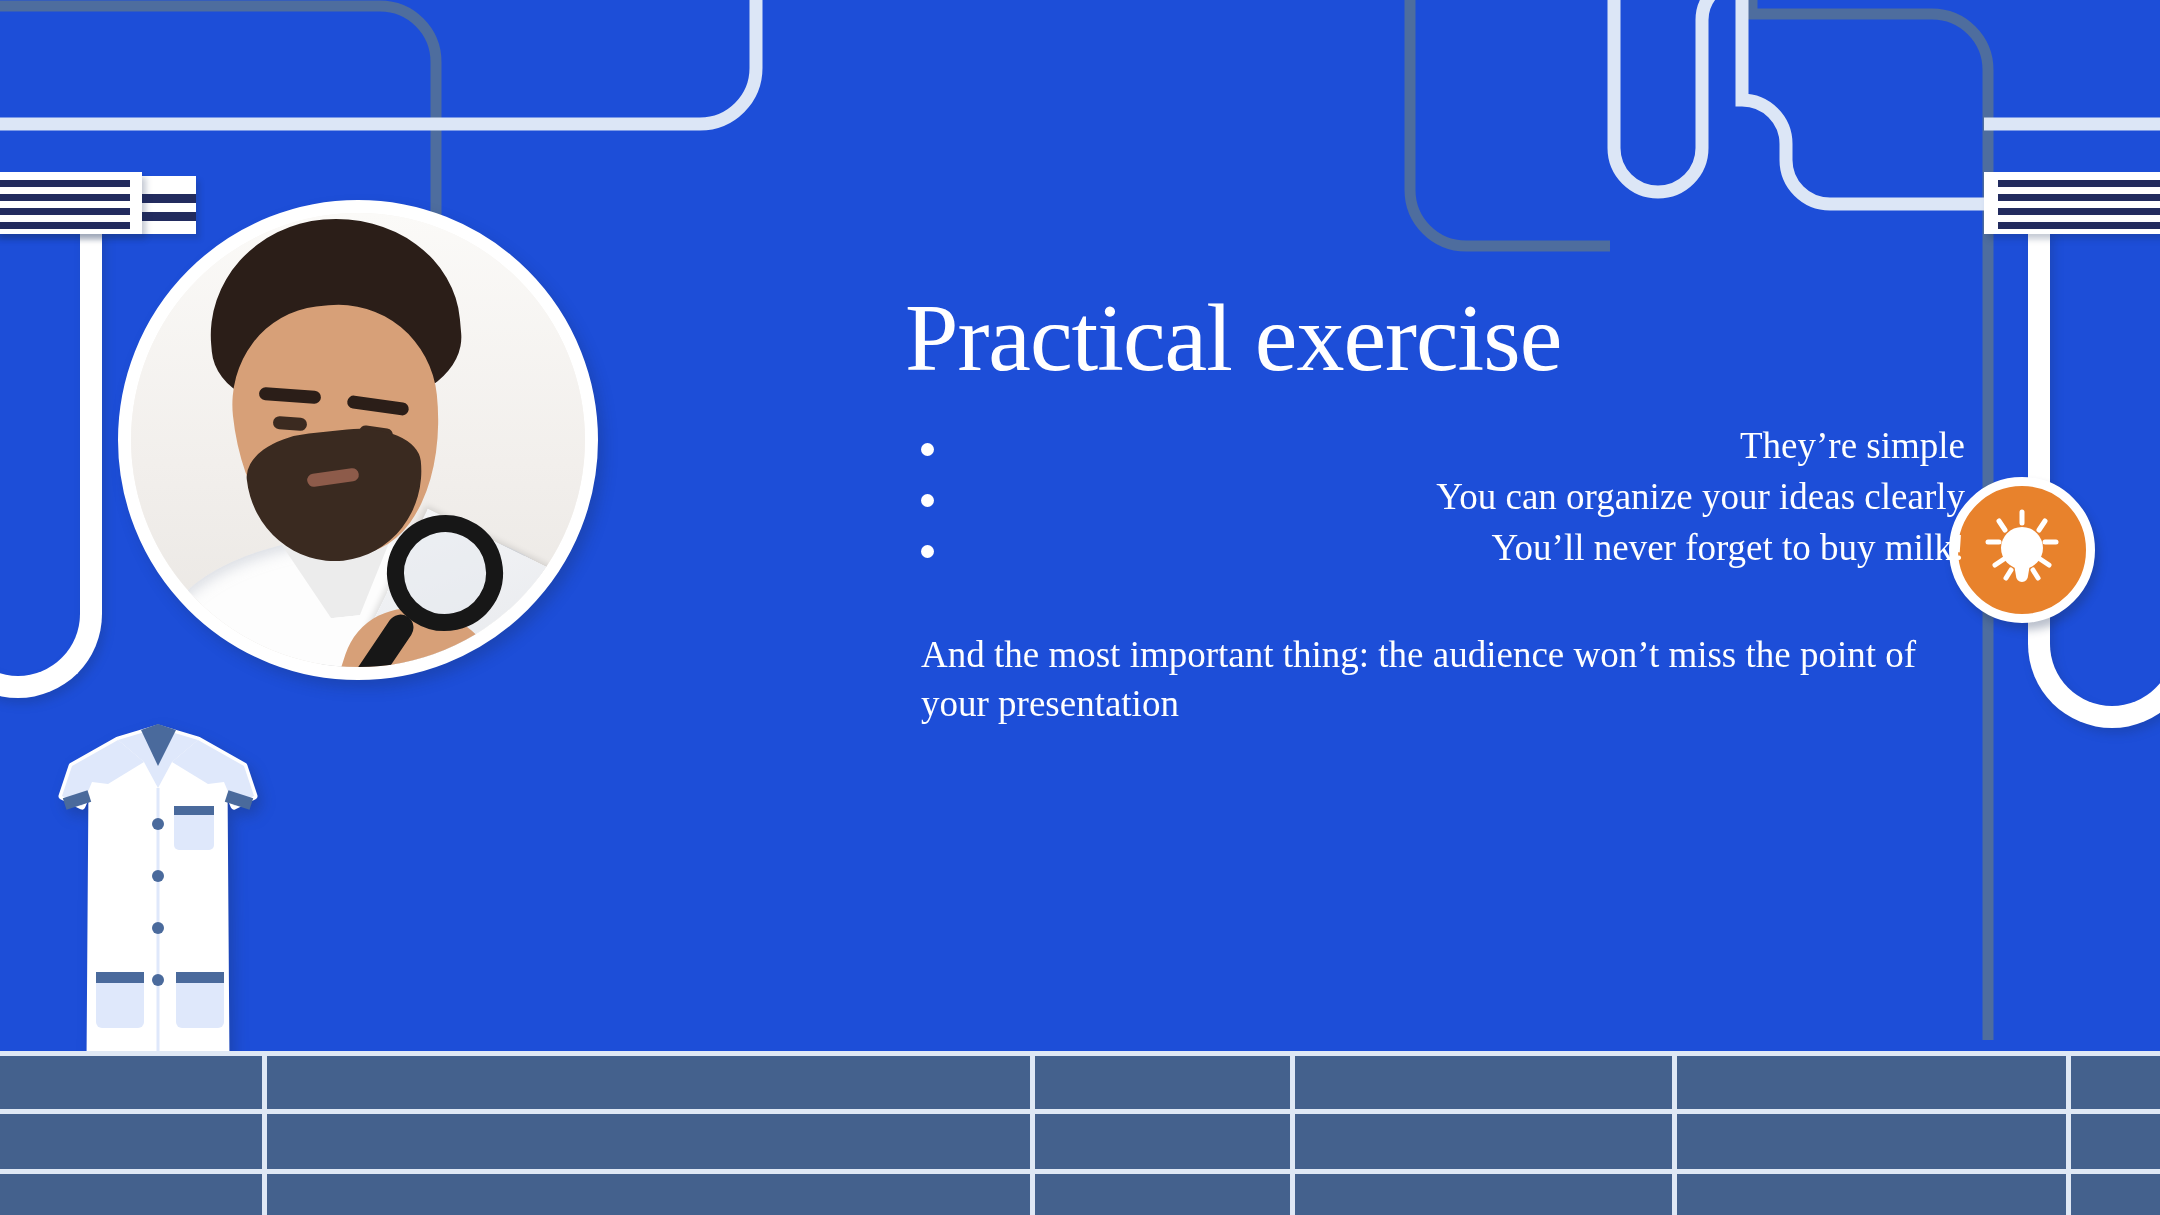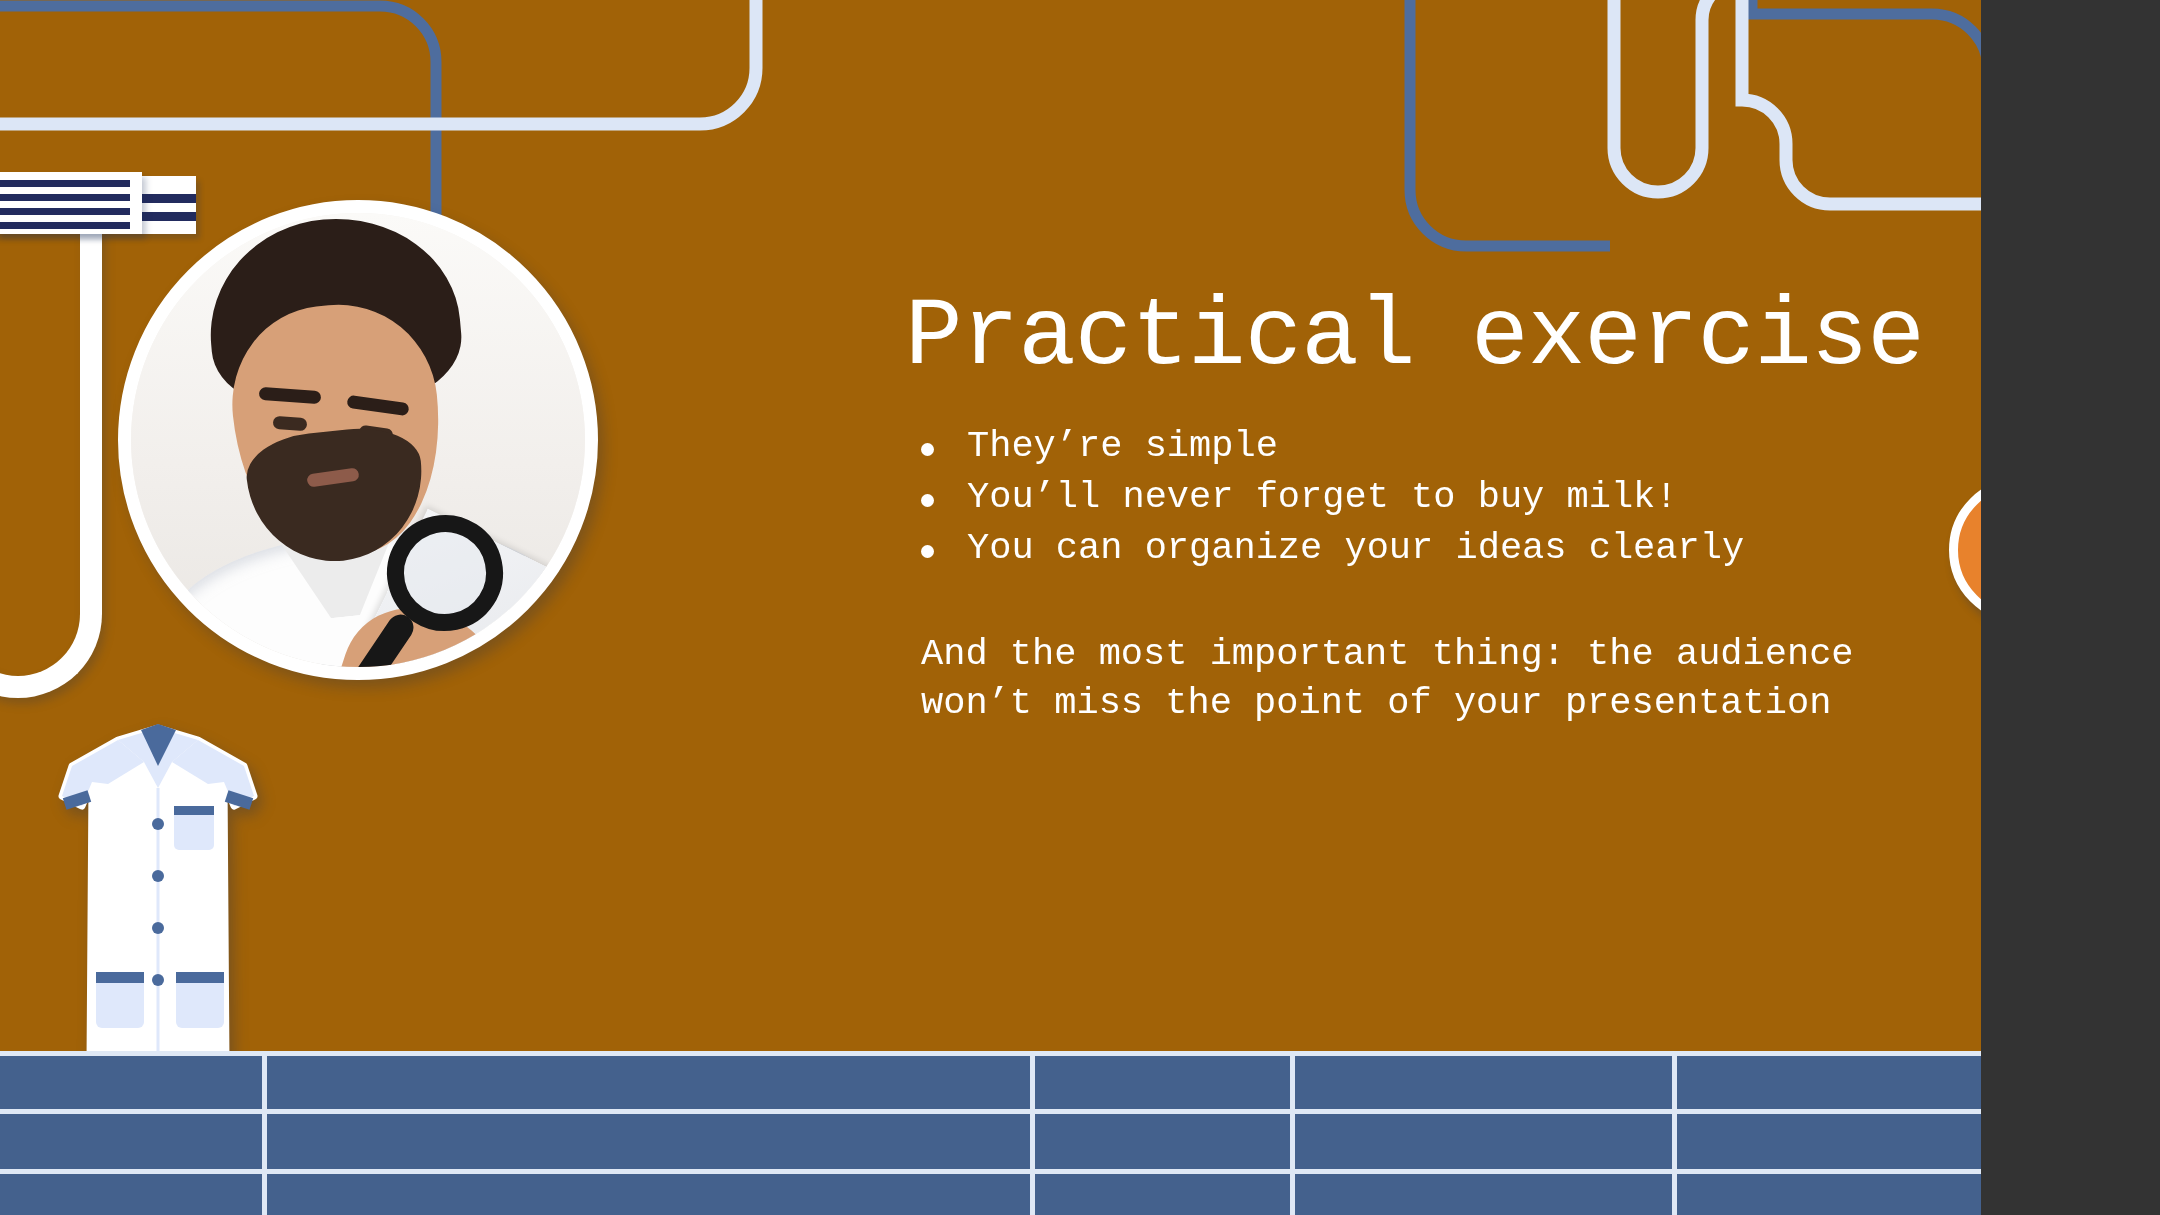--- a/index.html
+++ b/index.html
@@ -5,25 +5,25 @@
 <style>
   html, body {
     margin: 0;
     padding: 0;
     background: #333;
   }
   * { box-sizing: border-box; }
 
   .slide {
     position: relative;
-    width: 1981px;
+    width: 2160px;
     height: 1215px;
     overflow: hidden;
-    background: #a16207;
-    font-family: Liberation Mono, monospace;
+    background: #1d4ed8;
+    font-family: Liberation Serif, serif;
   }
 
   
   .deco-layer {
     position: absolute;
     inset: 0;
     pointer-events: none;
   }
 
   
@@ -235,20 +235,21 @@
   .lead {
     color: #ffffff;
     font-size: 37px;
     line-height: 1.33;
     margin: 0;
   }
   .bullets {
     list-style: none;
     margin: 34px 0 7px 0;
     padding: 0;
+    text-align: right;
   }
   .bullets li {
     color: #ffffff;
     font-size: 37px;
     line-height: 1.27;
     padding-left: 62px;
     position: relative;
     margin-bottom: 4px;
   }
   .bullets li::before {
@@ -378,19 +379,19 @@
     <div class="vline" style="left:1030px;"></div>
     <div class="vline" style="left:1290px;"></div>
     <div class="vline" style="left:1672px;"></div>
     <div class="vline" style="left:2066px;"></div>
   </div>
 
   <div class="content">
     <h1 class="slide-title">Practical exercise</h1>
     <ul class="bullets">
       <li>They’re simple</li>
+      <li>You can organize your ideas clearly</li>
       <li>You’ll never forget to buy milk!</li>
-      <li>You can organize your ideas clearly</li>
     </ul>
     <p class="closing">And the most important thing: the audience won’t miss the point of your presentation</p>
   </div>
 
 </div>
 
 </body></html>

